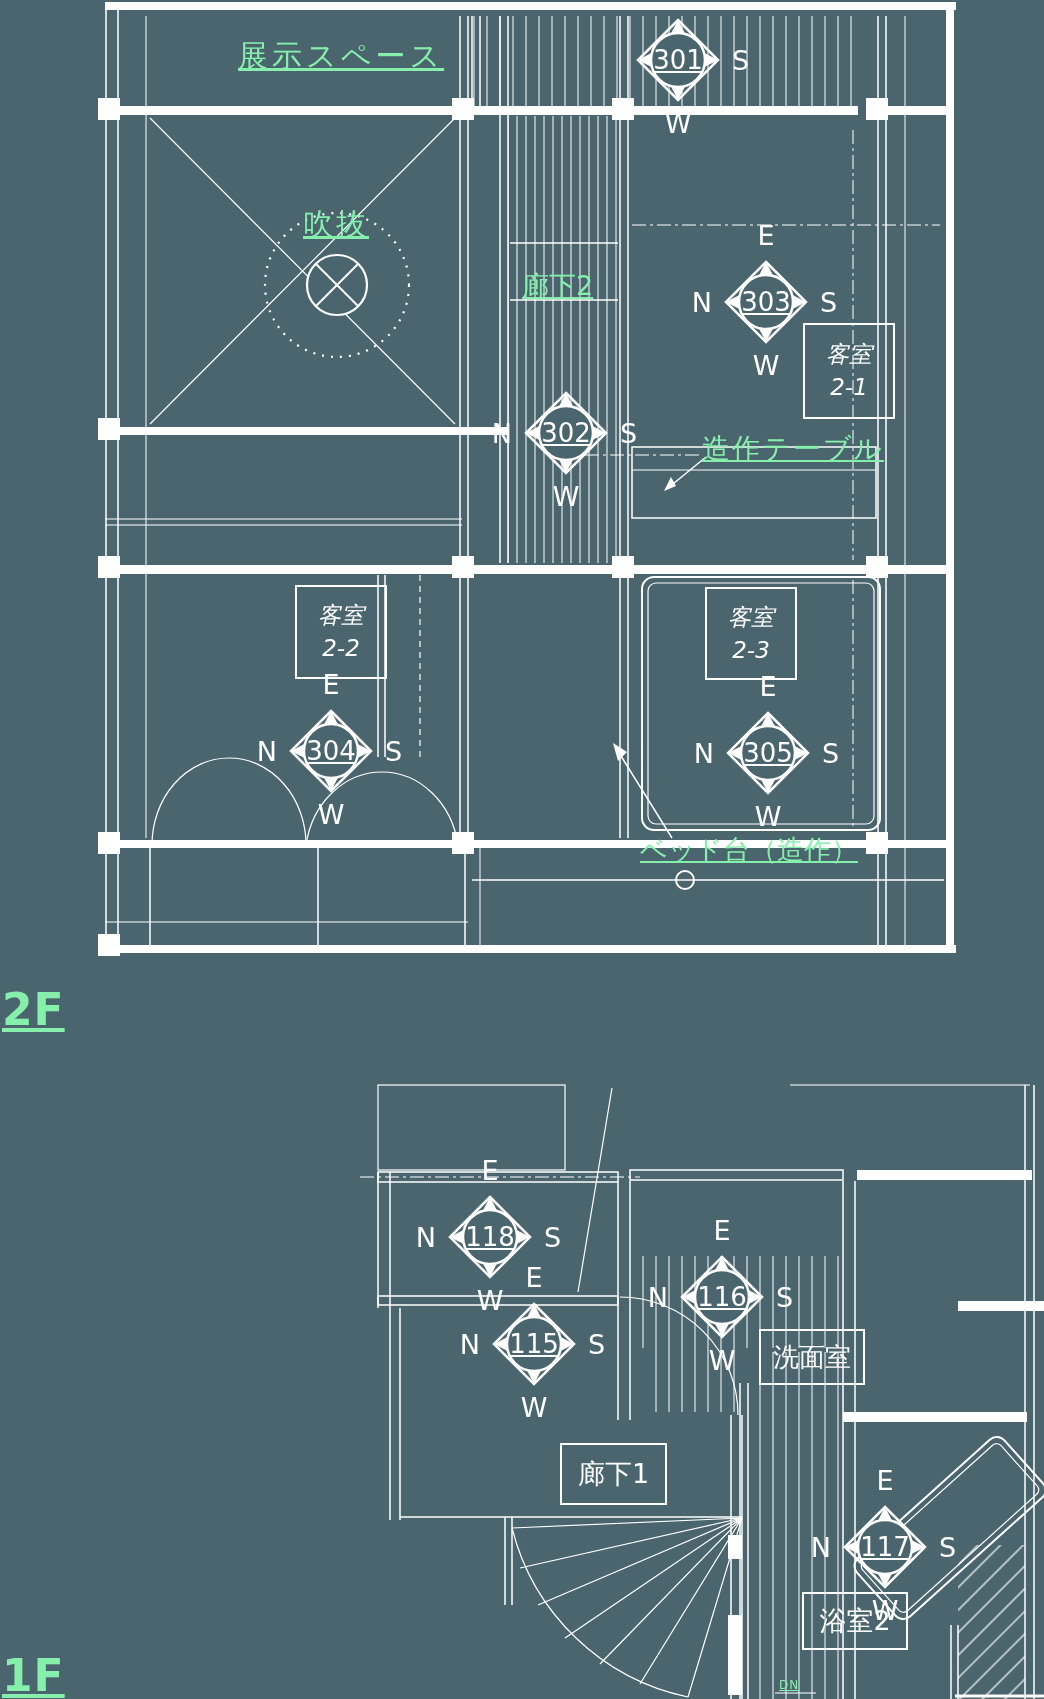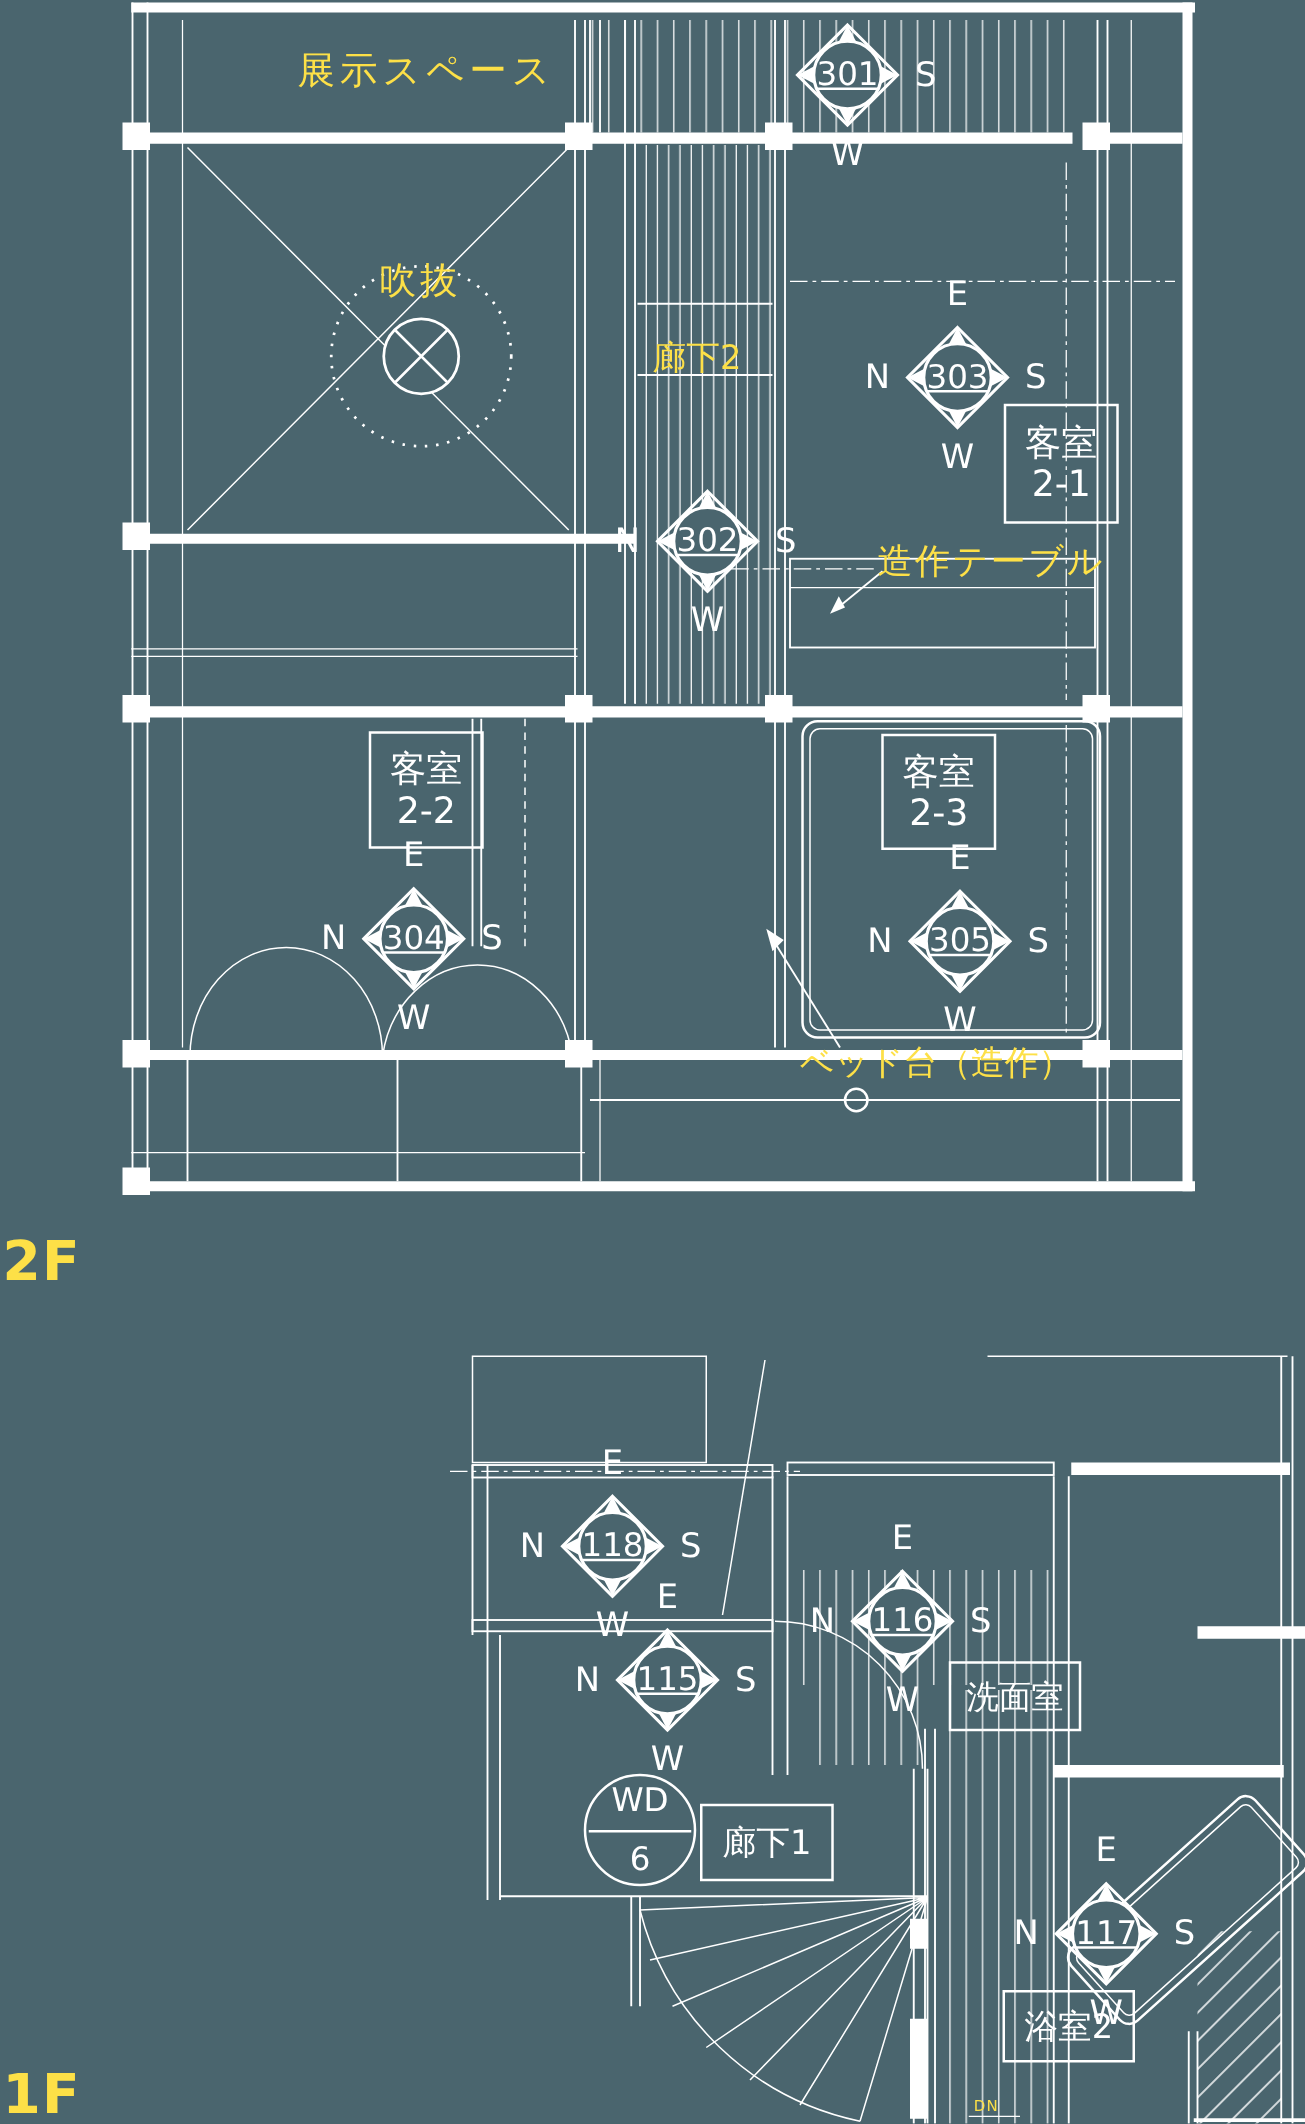--- a/index.html
+++ b/index.html
@@ -1,22 +1,22 @@
 <!DOCTYPE html>
 <html><head>
 <meta charset="utf-8">
 <style>
   html,body{margin:0;padding:0;background:#4a656e;}
   #canvas{position:relative;width:1044px;height:1699px;background:#4a656e;overflow:hidden;
           font-family:"DejaVu Sans",sans-serif;color:#fff;}
   #linework{position:absolute;left:0;top:0;}
-  .txt{position:absolute;white-space:nowrap;color:#fde047;}
+  .txt{position:absolute;white-space:nowrap;color:#86efac;text-decoration:underline;}
   .floor-label{font-size:44px;font-weight:bold;letter-spacing:1px;}
   .roombox{position:absolute;border:2px solid #fff;display:flex;flex-direction:column;
-           align-items:center;justify-content:center;text-align:center;font-size:29px;line-height:33px;}
+           align-items:center;justify-content:center;text-align:center;font-size:23px;line-height:33px;font-style:italic;}
   .labelbox{position:absolute;border:2px solid #fff;display:flex;align-items:center;
             justify-content:center;font-size:26px;}
   
   .marker{position:absolute;width:84px;height:84px;margin-left:-42px;margin-top:-42px;}
   .marker svg{position:absolute;left:0;top:0;}
   .marker .num{position:absolute;left:0;top:0;width:84px;height:84px;display:flex;
                align-items:center;justify-content:center;font-size:26px;text-decoration:underline;}
   .dir{position:absolute;font-size:27px;color:#fff;}
   .dir-e{left:50%;transform:translateX(-50%);top:-40px;}
   .dir-n{right:100%;margin-right:12px;top:50%;transform:translateY(-50%);}
@@ -205,25 +205,20 @@
     <span>廊下1</span>
   </div>
   <div class="labelbox" style="left:759px;top:1329px;width:102px;height:52px;">
     <span>洗面室</span>
   </div>
   <div class="labelbox" style="left:762px;top:1592px;width:102px;height:54px;font-size:27px;margin-left:40px;">
     <span>浴室2</span>
   </div>
   <div class="txt tiny" style="left:779px;top:1678px;">DN</div>
 
-  <div class="wdcircle">
-    <div class="bar"></div>
-    <div class="t1">WD</div>
-    <div class="t2">6</div>
-  </div>
 
   <div class="marker" style="left:678px;top:60px;">
     <svg width="84" height="84" viewBox="0 0 84 84">
       <path d="M42,2 L82,42 L42,82 L2,42 Z" fill="none" stroke="#fff" stroke-width="2.5"></path>
       <g fill="#fff">
           <polygon points="42,2 55,27 29,27"></polygon>
           <polygon points="82,42 57,55 57,29"></polygon>
       <polygon points="42,82 29,57 55,57"></polygon>
           <polygon points="2,42 27,29 27,55"></polygon>
         </g>

